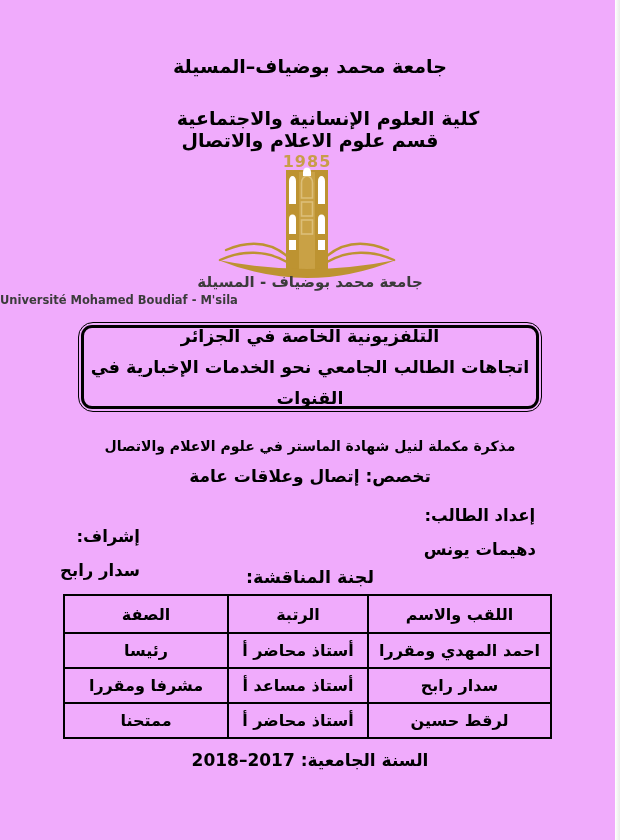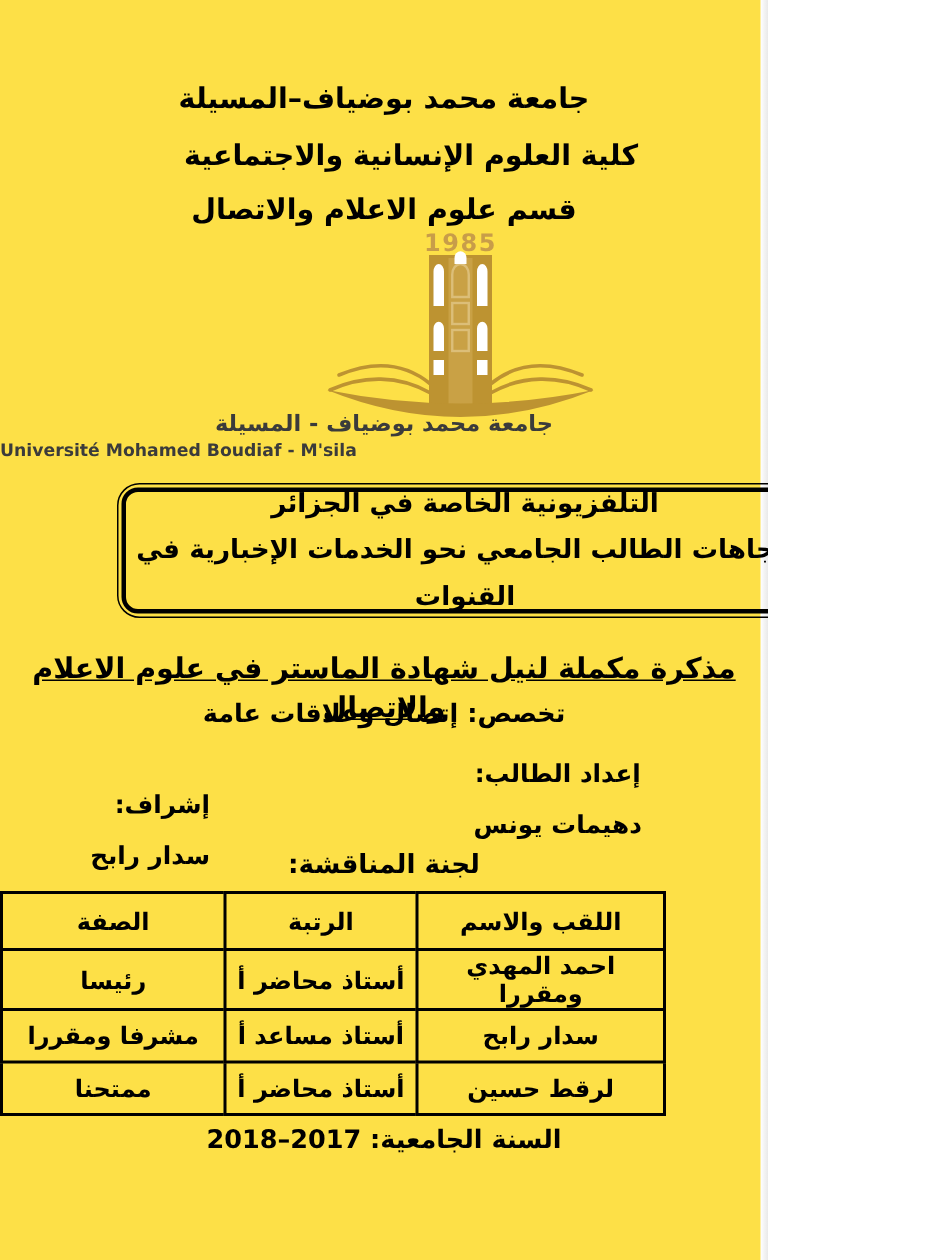--- a/index.html
+++ b/index.html
@@ -1,41 +1,41 @@
 <!DOCTYPE html>
 <html lang="ar"><head>
 <meta charset="utf-8">
 <style>
   html, body { margin:0; padding:0; background:#ffffff; }
   .page {
-    position:relative; width:512px; height:840px; background:#fde047;
+    position:relative; width:620px; height:840px; background:#f0abfc;
     font-family:"DejaVu Sans", sans-serif; font-weight:bold; color:#000;
     overflow:hidden; direction:rtl;
   }
   .edge-shade{ position:absolute; top:0; right:0; width:5px; height:840px;
     background:linear-gradient(to left, #e9e9e9, #ffffff); }
   .centerline { position:absolute; left:0; right:0; text-align:center; line-height:30px; }
   .hdr { font-size:19px; }
   .line-univ { top:51px; }
-  .line-fac  { top:89px;padding-left:36px; }
+  .line-fac  { top:103px;padding-left:36px; }
   .line-dept { top:125px; }
 
   .logo-svg { position:absolute; left:208px; top:146px; }
   .logo-cap-ar { position:absolute; top:272px; left:0; right:0; text-align:center;
     font-size:15px; line-height:20px; }
   .logo-cap-fr { position:absolute; top:293px; left:0; right:0; text-align:left;
     font-size:11.5px; line-height:14px; direction:ltr; }
 
   .tbox { position:absolute; left:78px; top:322px; width:464px; height:90px;
     border:1.5px solid #000; border-radius:15px; padding:2px; box-sizing:border-box; }
   .tbox-inner { width:100%; height:100%; border:3px solid #000; border-radius:11px;
     box-sizing:border-box; display:flex; flex-direction:column; justify-content:center;
     text-align:center; font-size:17.5px; line-height:31px; }
 
-  .memo1 { top:433px; font-size:19px; line-height:26px;text-decoration:underline; }
+  .memo1 { top:433px; font-size:14px; line-height:26px; }
   .memo2 { top:463px; font-size:17px; line-height:26px; }
 
   .credit-right { position:absolute; top:499px; right:84px; text-align:center;
     font-size:16.5px; line-height:34px; }
   .credit-left  { position:absolute; top:520px; left:48px; width:92px; text-align:right;
     font-size:16.5px; line-height:34px; }
 
   .committee-head { top:563px; font-size:17.5px; line-height:28px; }
 
   table.committee { position:absolute; top:594px; right:68px; border-collapse:collapse;

